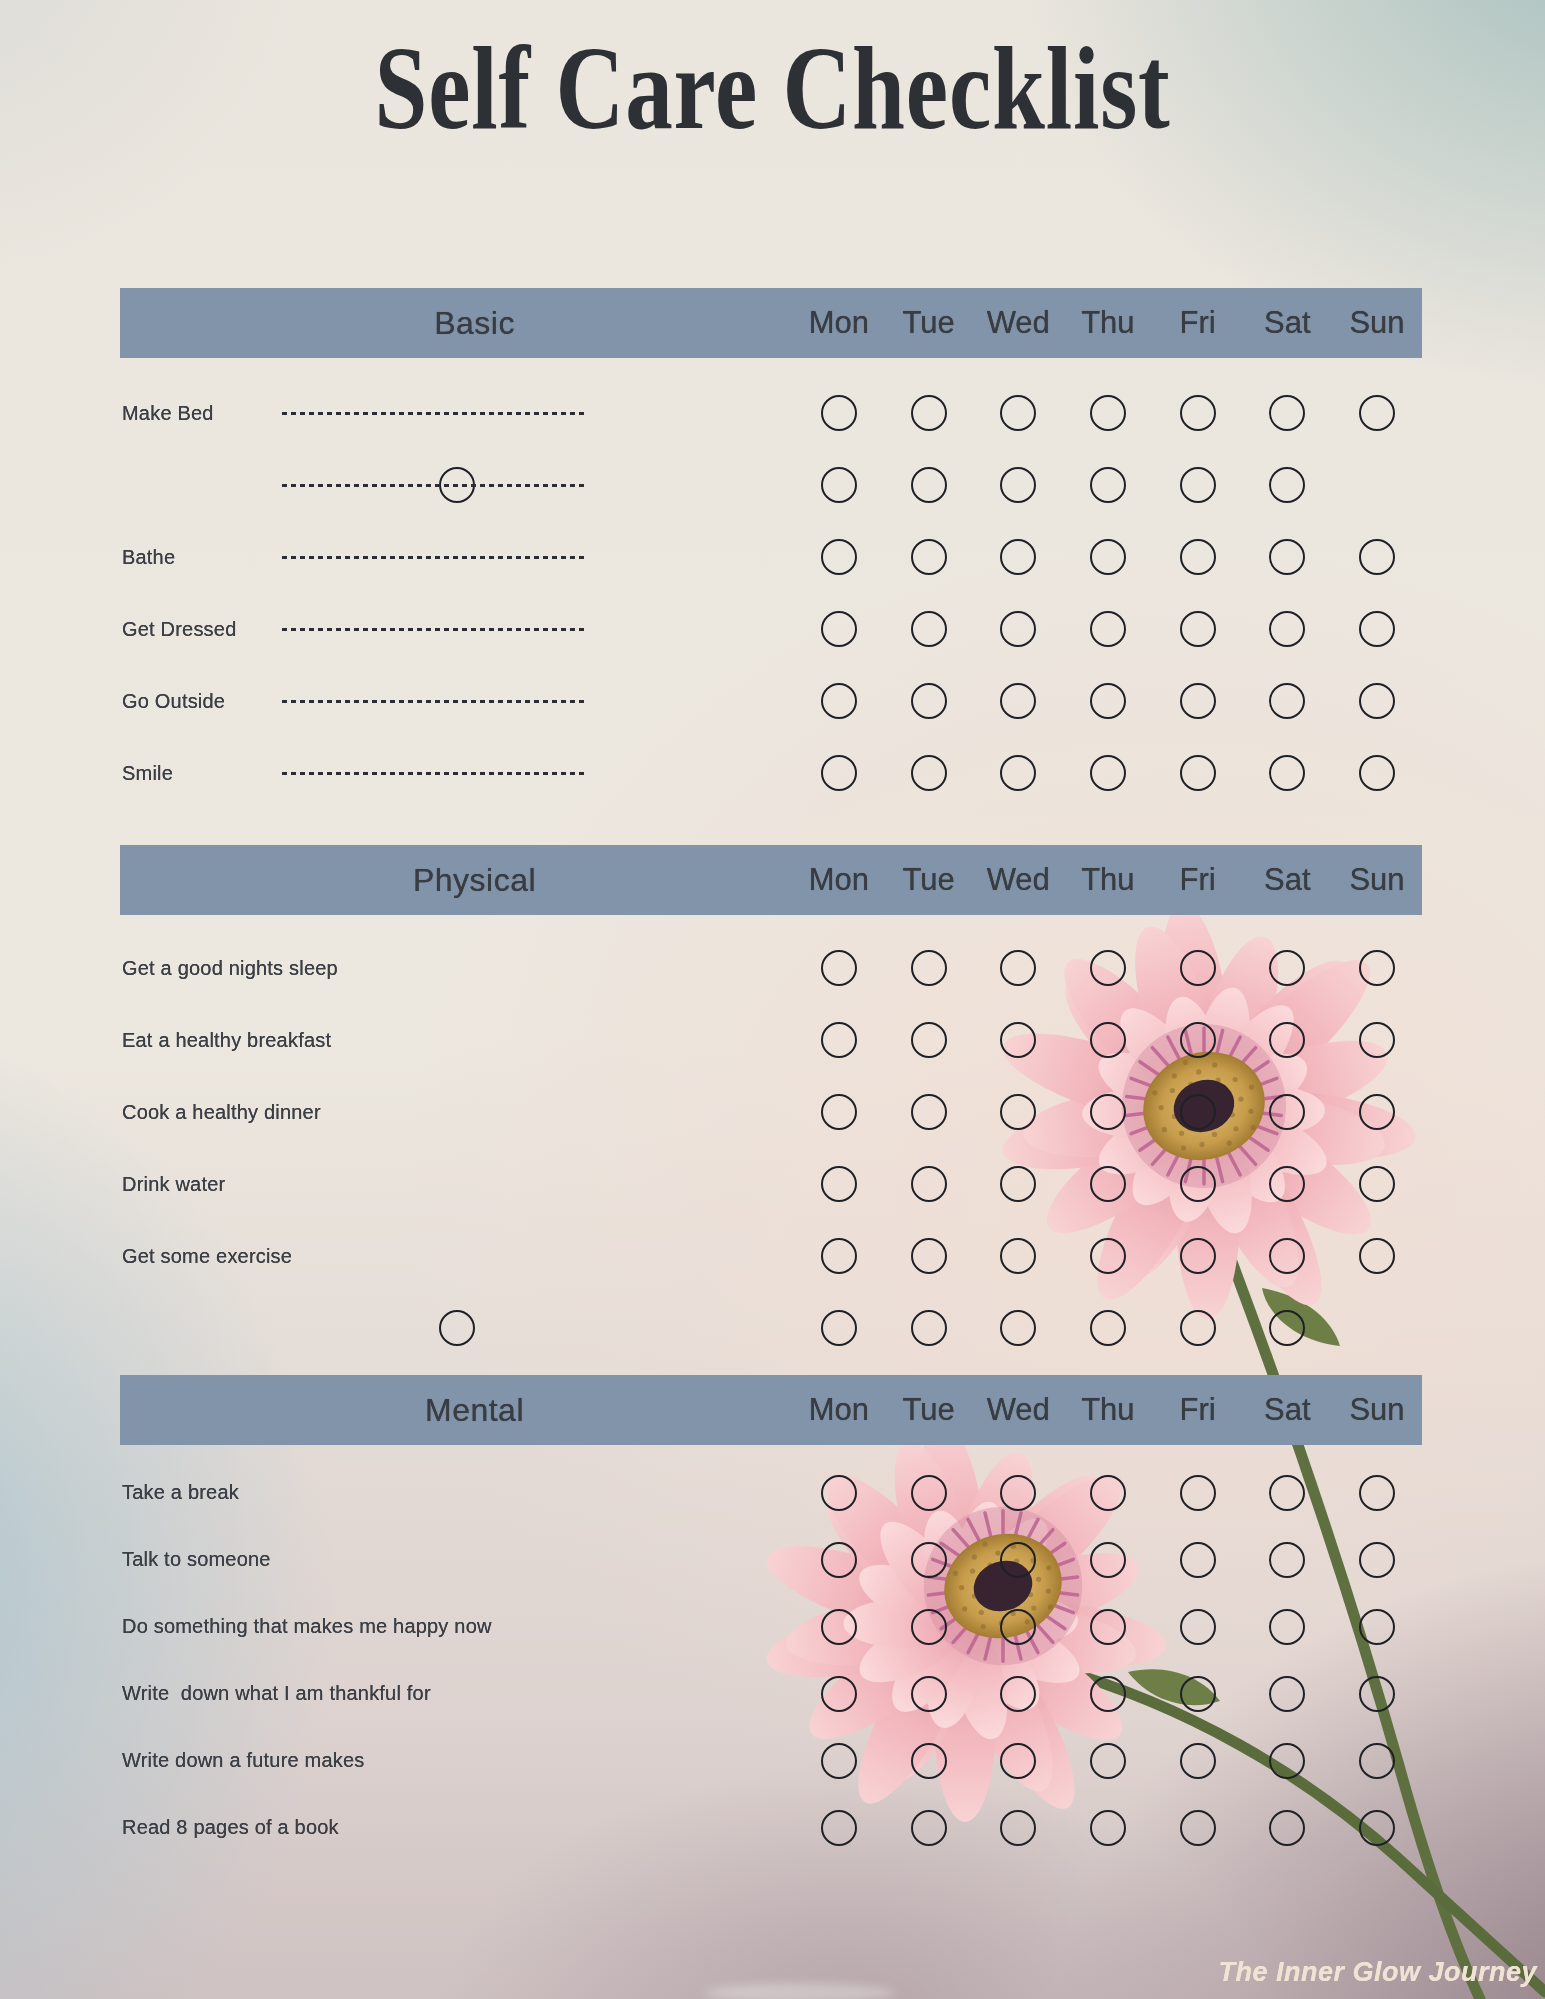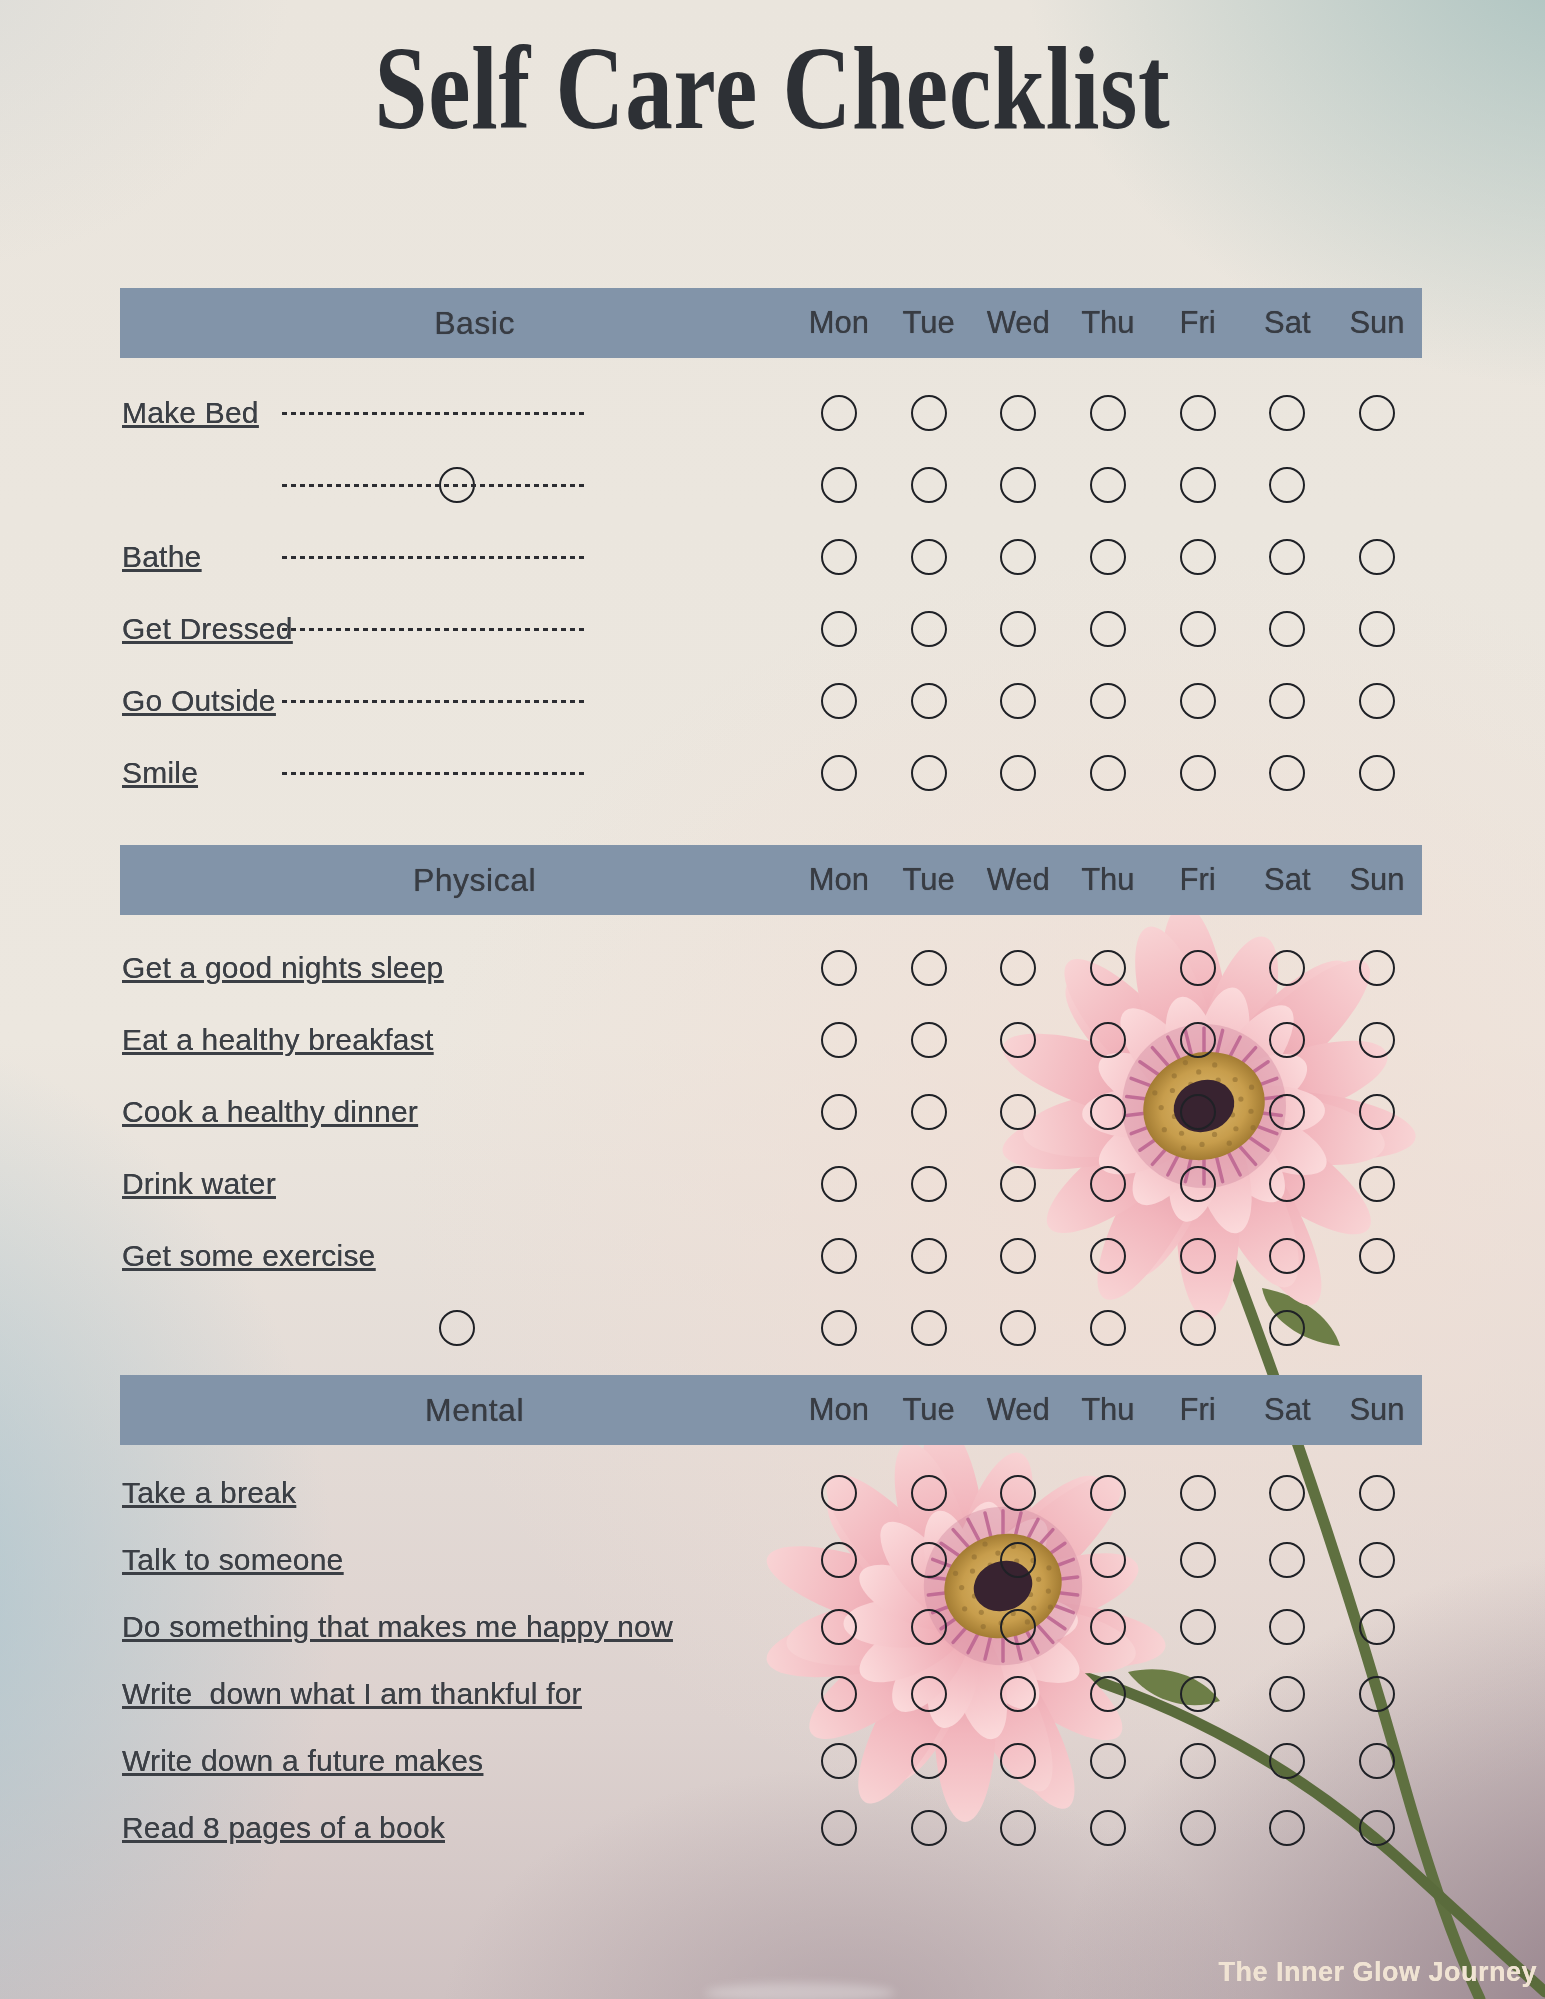--- a/index.html
+++ b/index.html
@@ -40,34 +40,34 @@
   .day{
     text-align:center;font-size:31px;color:var(--c-htext,#383c43);
     text-shadow:0 0 .7px currentColor;
   }
   .rows{padding-top:var(--padtop);}
   .row{
     position:relative;height:var(--rowh);
     display:grid;grid-template-columns:674px repeat(7,89.7px);align-items:center;
   }
   .tlabel{
-    font-size:30px;color:var(--c-ttext,#3b3f45);letter-spacing:.2px;white-space:pre;
-    text-shadow:0 0 .6px currentColor;padding-left:2px;text-decoration:underline;
+    font-size:20px;color:var(--c-ttext,#3b3f45);letter-spacing:.2px;white-space:pre;
+    text-shadow:0 0 .6px currentColor;padding-left:2px;
   }
   .dots{
     position:absolute;left:162px;top:50%;width:306px;height:3px;margin-top:-1px;
     background:repeating-linear-gradient(90deg,#2c2d32 0 5px,transparent 5px 9px);
   }
   .cell{display:flex;justify-content:center;}
   .circle{
     width:36px;height:36px;box-sizing:border-box;border:2.5px solid #1f2126;
     border-radius:50%;background:transparent;
   }
   .footer{
-    position:absolute;right:8px;bottom:11px;font-size:27px;font-weight:700;
+    position:absolute;right:8px;bottom:11px;font-size:27px;font-style:italic;font-weight:700;
     color:var(--c-footer,#f0e3d3);text-shadow:0 0 .6px currentColor;z-index:4;letter-spacing:.5px;
   }
   .smudge{
     position:absolute;left:705px;bottom:-4px;width:190px;height:20px;border-radius:50%;
     background:rgba(255,255,255,.30);filter:blur(5px);z-index:3;
   }
 </style>
 </head>
 <body>
 

